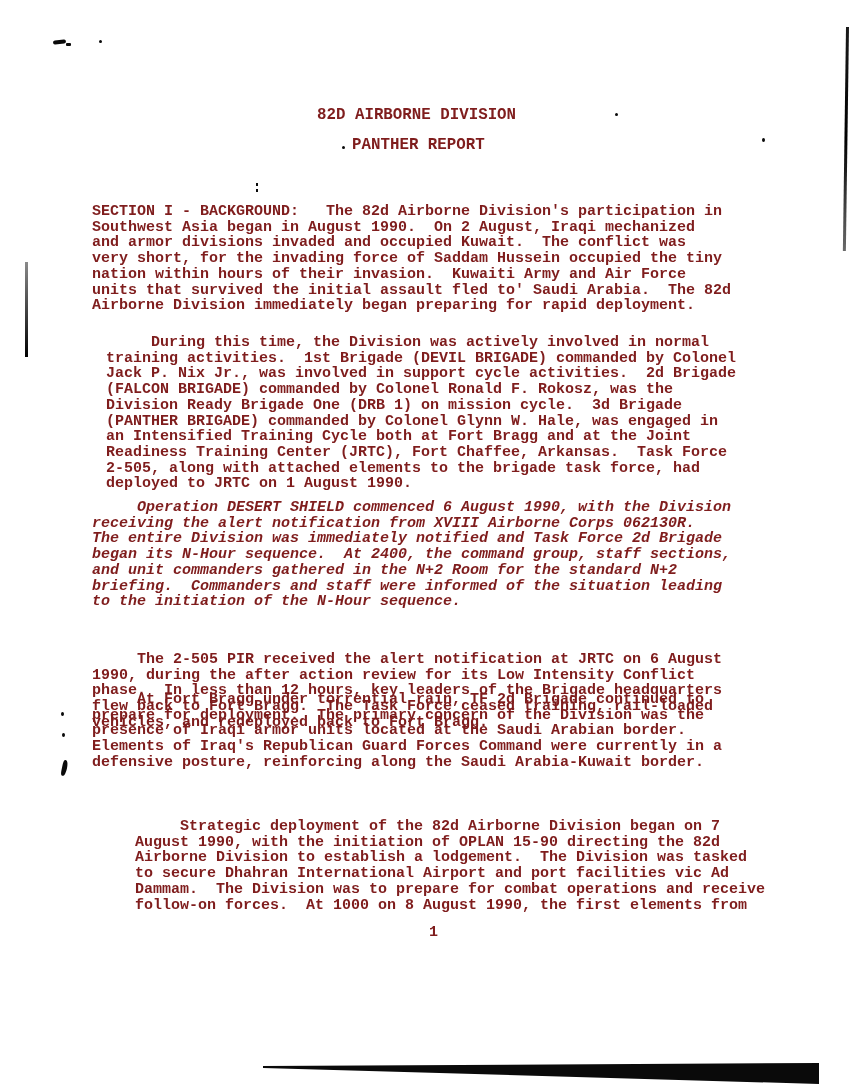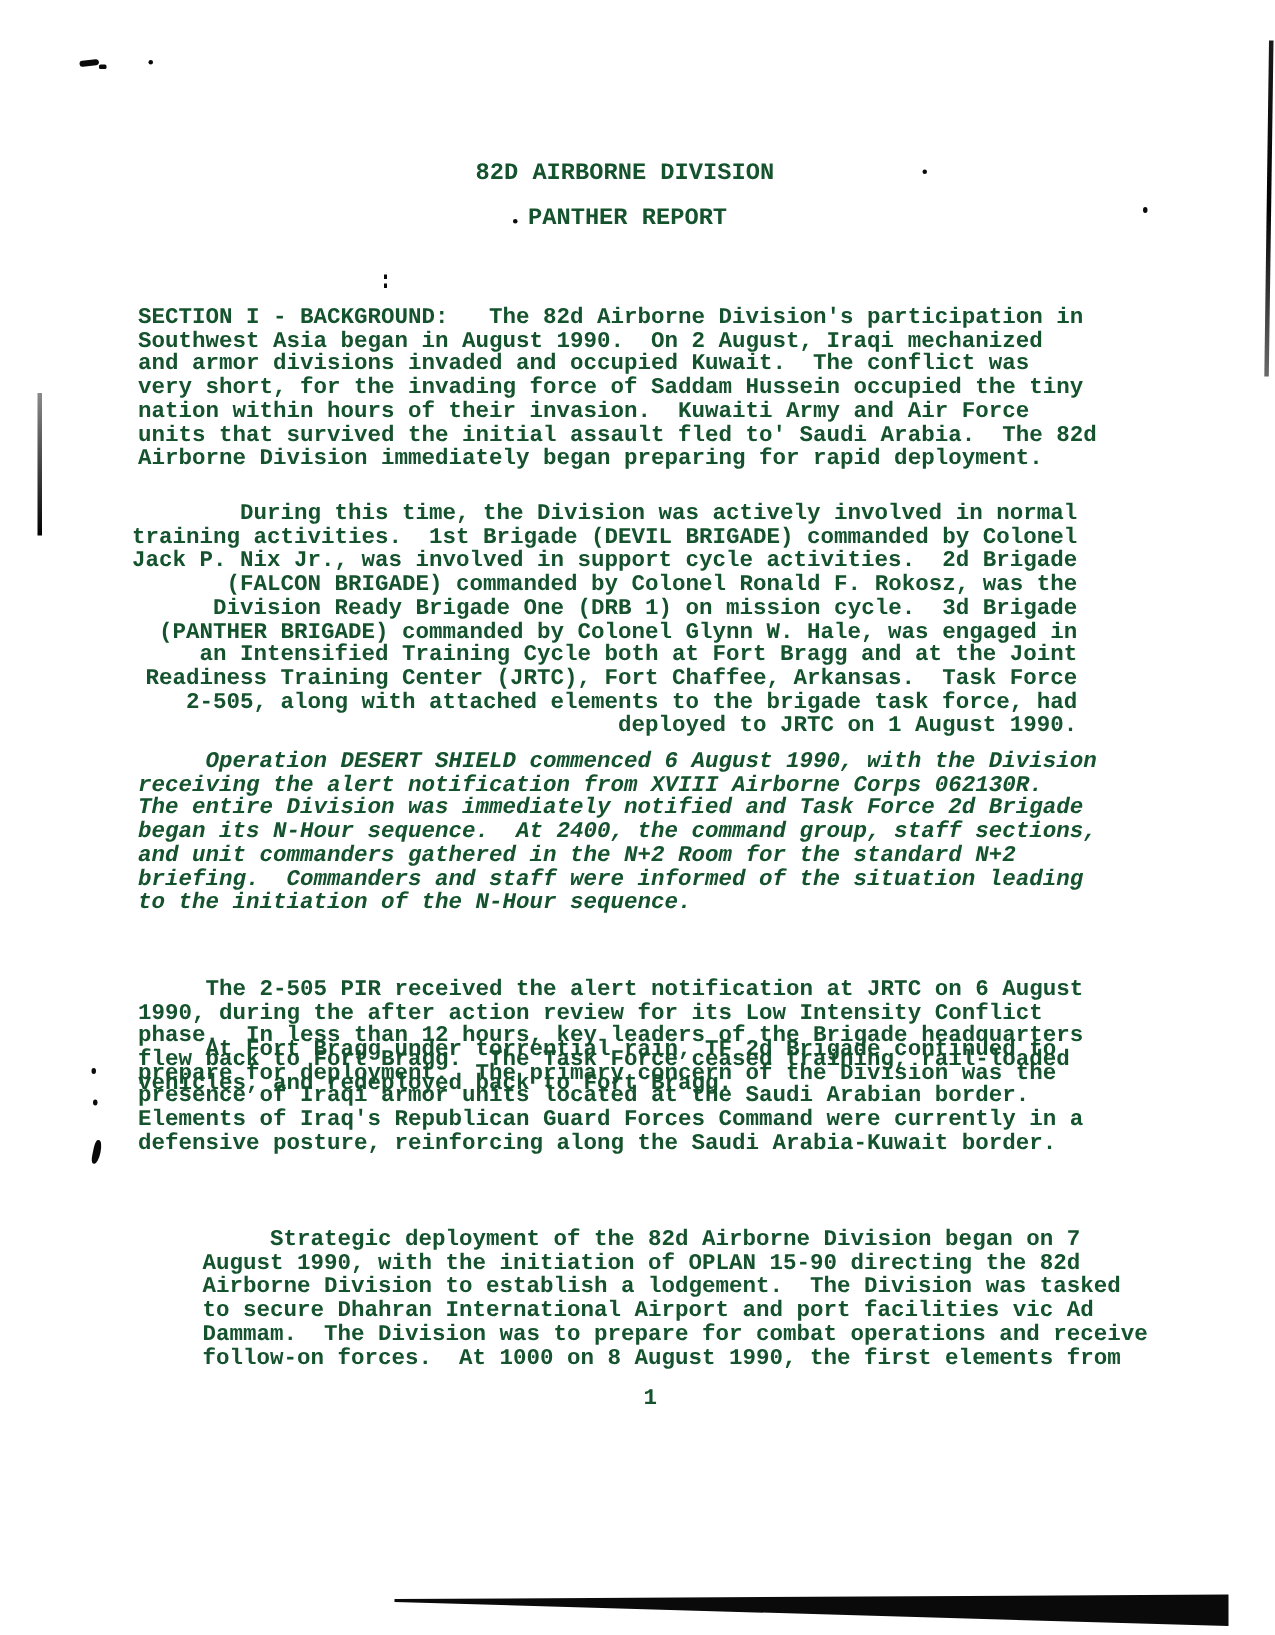--- a/index.html
+++ b/index.html
@@ -8,39 +8,39 @@
     background: #ffffff;
   }
   .page {
     position: relative;
     width: 850px;
     height: 1090px;
     background: #ffffff;
     overflow: hidden;
     font-family: "Liberation Mono", "DejaVu Sans Mono", monospace;
     font-weight: bold;
-    color: #14532d;
+    color: #7f1d1d;
   }
   .doc-text {
     position: absolute;
     margin: 0;
     font: inherit;
     font-size: 15px;
     line-height: 15.7px;
     white-space: pre;
     letter-spacing: 0;
     -webkit-font-smoothing: none;
   }
   .title-line { position: absolute; font-size: 15.8px; line-height: 15.7px; white-space: pre; }
   .t1 { left: 317px; top: 108px; }
   .t2 { left: 230px; top: 123px; }
   .t3 { left: 352px; top: 138px; }
 
   .p1 { left: 92px; top: 204px; }
-  .p2 { left: 88px; top: 335px; text-align: right; }
+  .p2 { left: 106px; top: 335px; }
   .p3 { left: 92px; top: 500px; font-style: italic; }
   .p4 { left: 92px; top: 652px; }
   .p5 { left: 92px; top: 692px; }
   .p6 { left: 92px; top: 819px; margin-left: 43px; }
 
   .pagenum { left: 429px; top: 925px; }
 
   
   .artifact { position: absolute; background: #0a0a0a; }
   .mark-tl-dash   { left: 53px;  top: 40px;  width: 13px; height: 4px; border-radius: 2px; transform: rotate(-7deg); }

